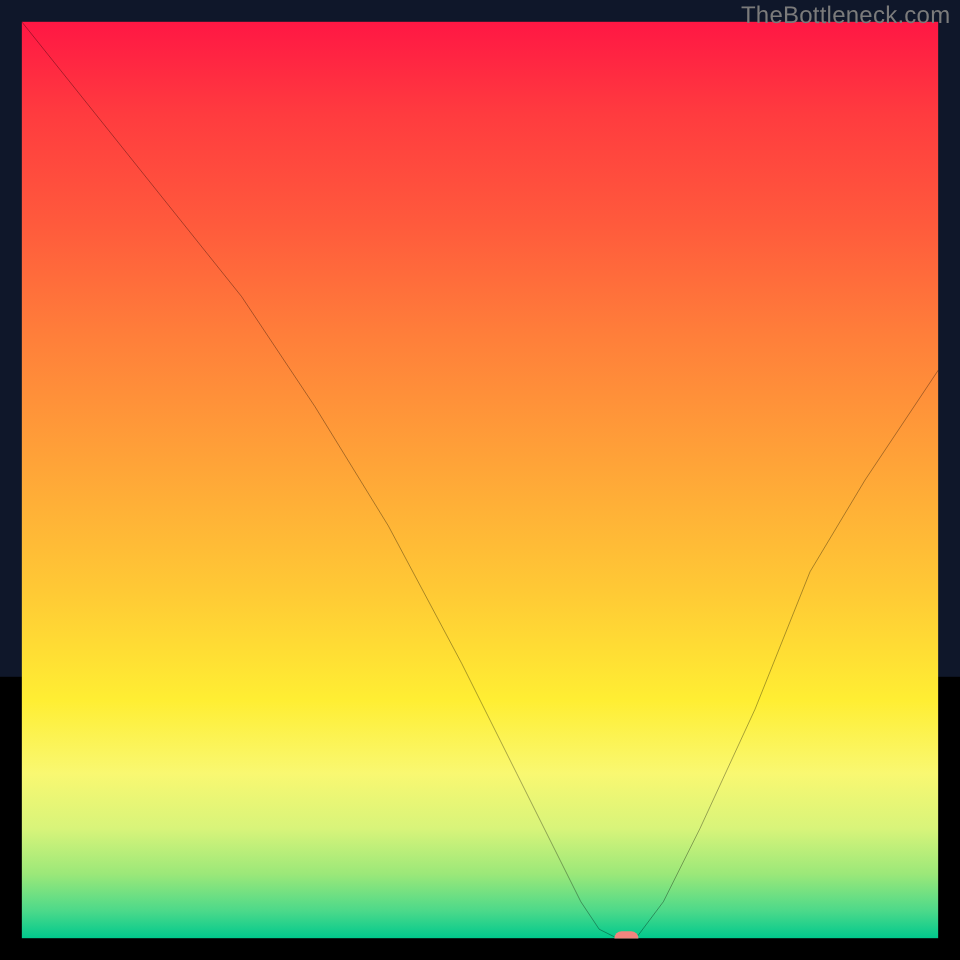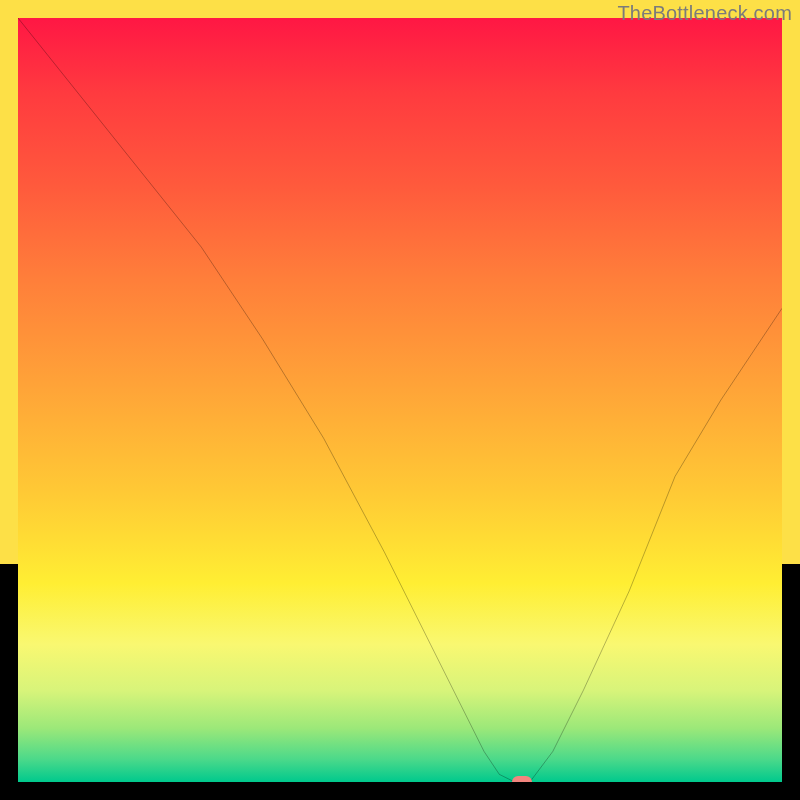--- a/index.html
+++ b/index.html
@@ -8,21 +8,21 @@
     width: 800px;
     height: 800px;
     background: #000;
     font-family: Arial, Helvetica, sans-serif;
     overflow: hidden;
   }
   .frame {
     position: relative;
     width: 800px;
     height: 564px;
-    background: #fde047;
+    background: #0f172a;
   }
   .plot-area {
     position: absolute;
     left: 18px;
     top: 18px;
     width: 764px;
     height: 764px;
     overflow: hidden;
   }
   .gradient {

